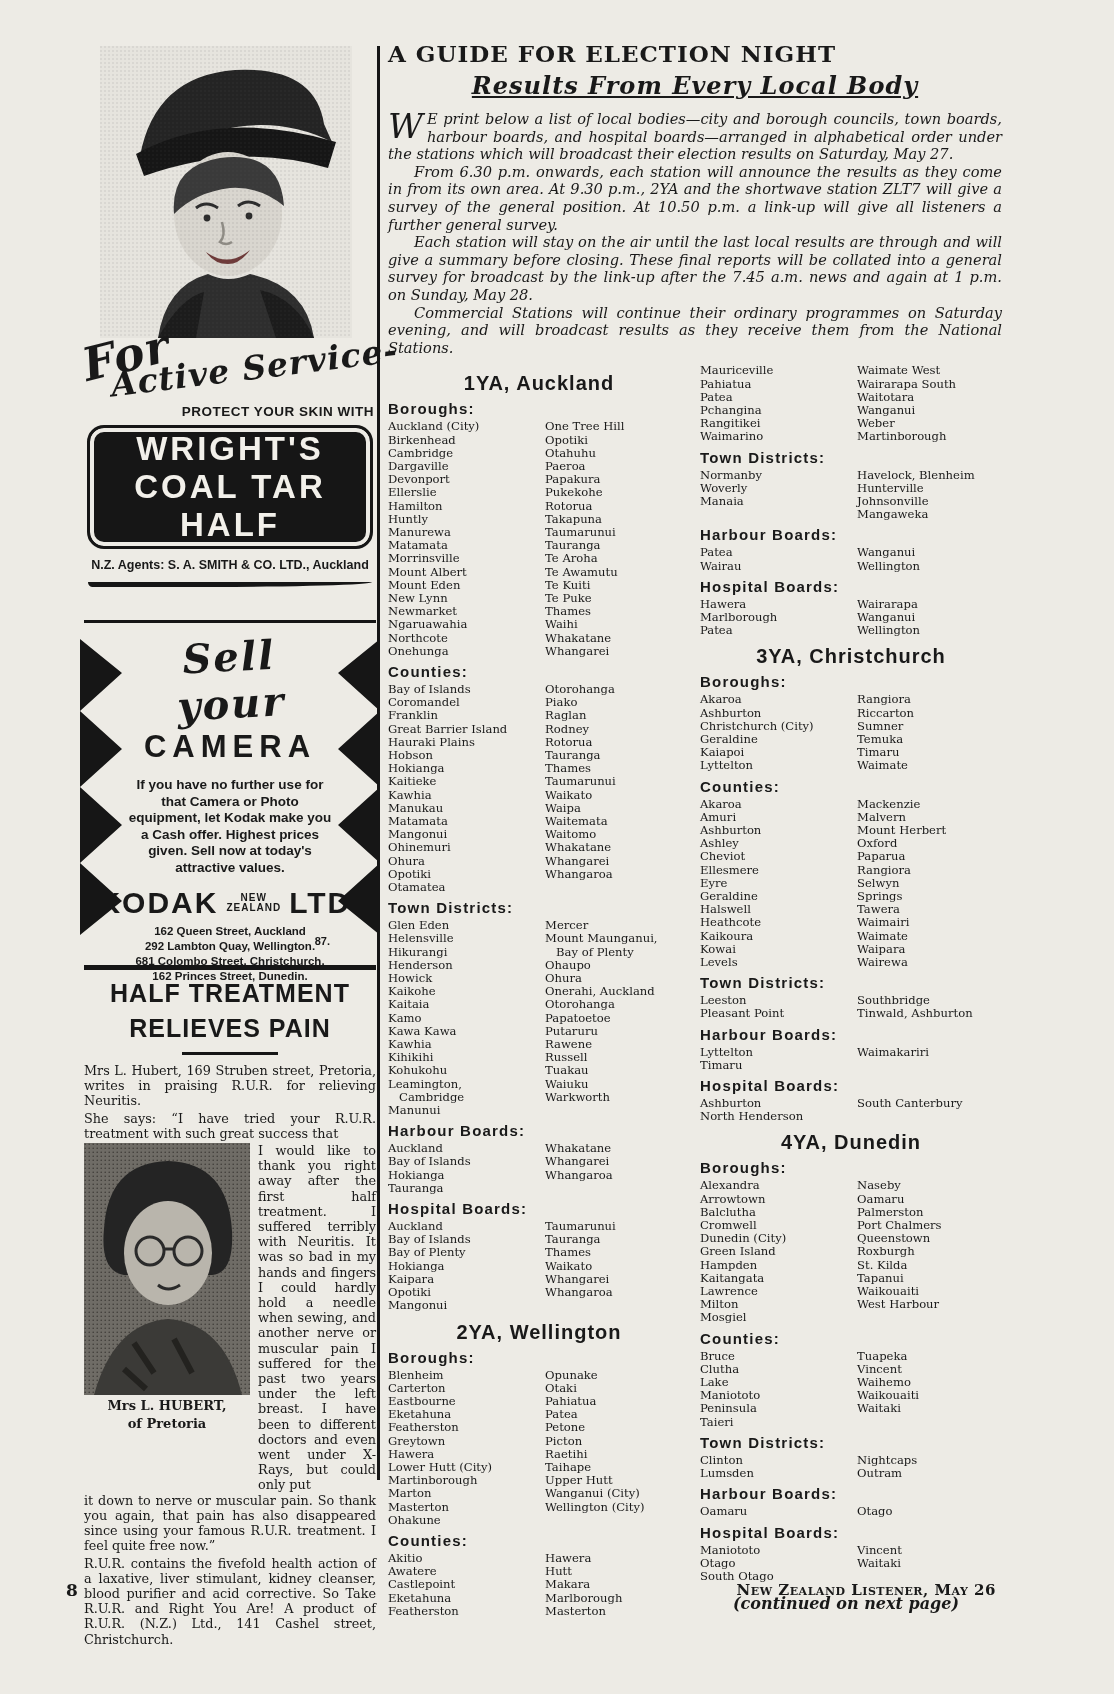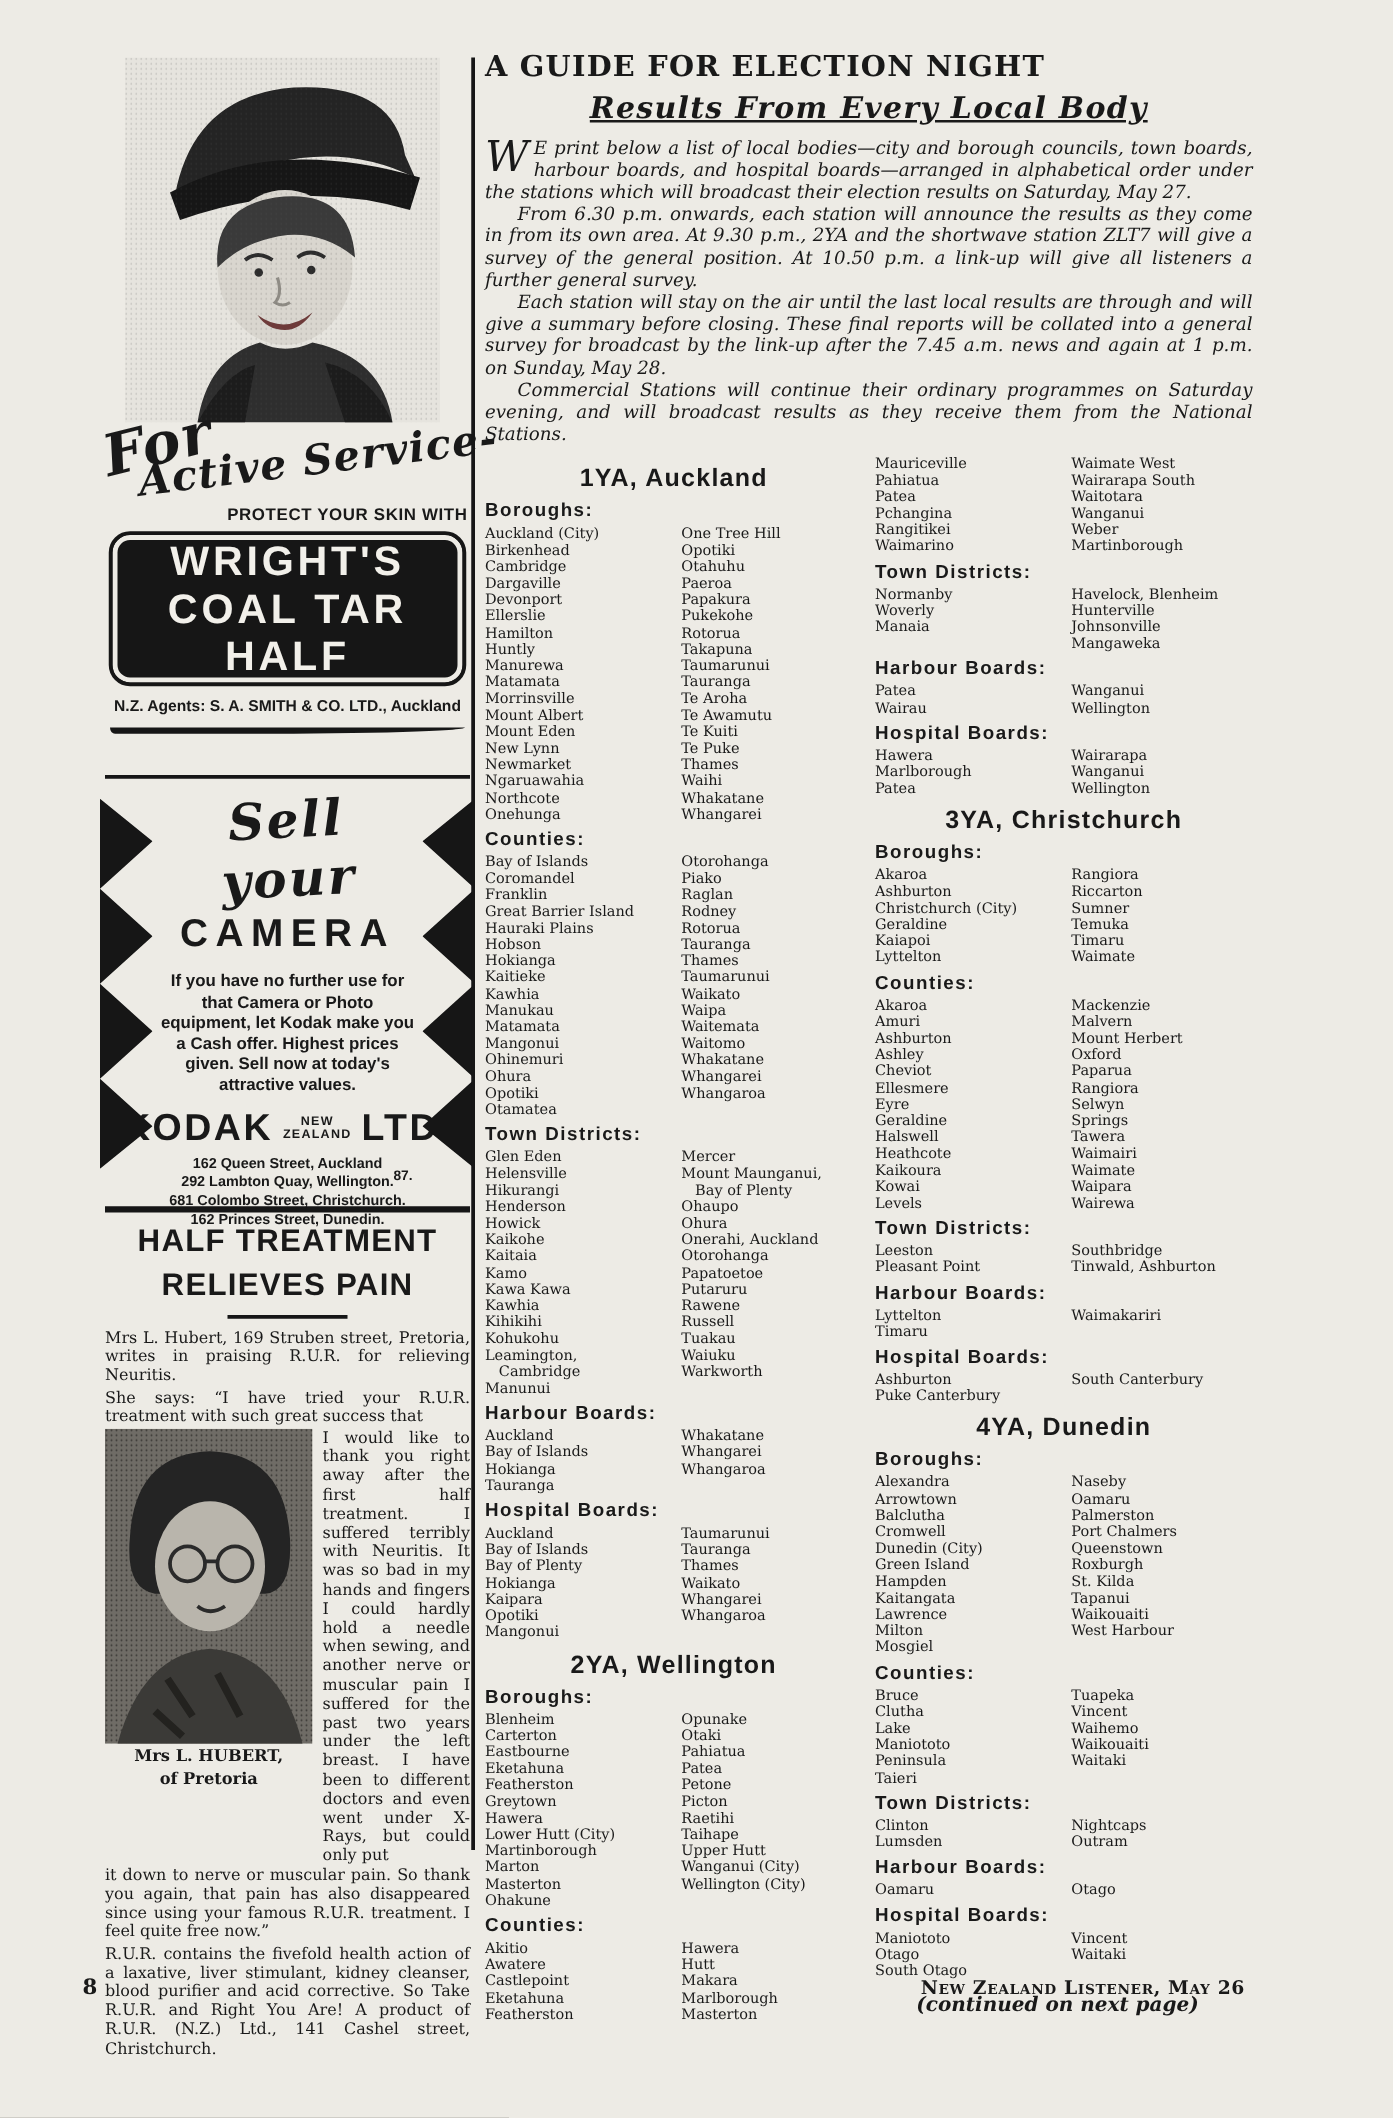--- a/index.html
+++ b/index.html
@@ -544,21 +544,21 @@
               <div class="item" data-name="list-item">Timaru</div>
             </div>
             <div class="plcol" data-name="locality-sub-column">
               <div class="item" data-name="list-item">Waimakariri</div>
             </div>
           </div>
           <div class="sec-head" data-name="section-heading">Hospital Boards:</div>
           <div class="pairlist" data-name="locality-pair-list">
             <div class="plcol" data-name="locality-sub-column">
               <div class="item" data-name="list-item">Ashburton</div>
-              <div class="item" data-name="list-item">Puke Canterbury</div>
+              <div class="item" data-name="list-item">North Henderson</div>
             </div>
             <div class="plcol" data-name="locality-sub-column">
               <div class="item" data-name="list-item">South Canterbury</div>
             </div>
           </div>
           <div class="station-head" data-name="station-heading">4YA, Dunedin</div>
           <div class="sec-head" data-name="section-heading">Boroughs:</div>
           <div class="pairlist" data-name="locality-pair-list">
             <div class="plcol" data-name="locality-sub-column">
               <div class="item" data-name="list-item">Alexandra</div>

